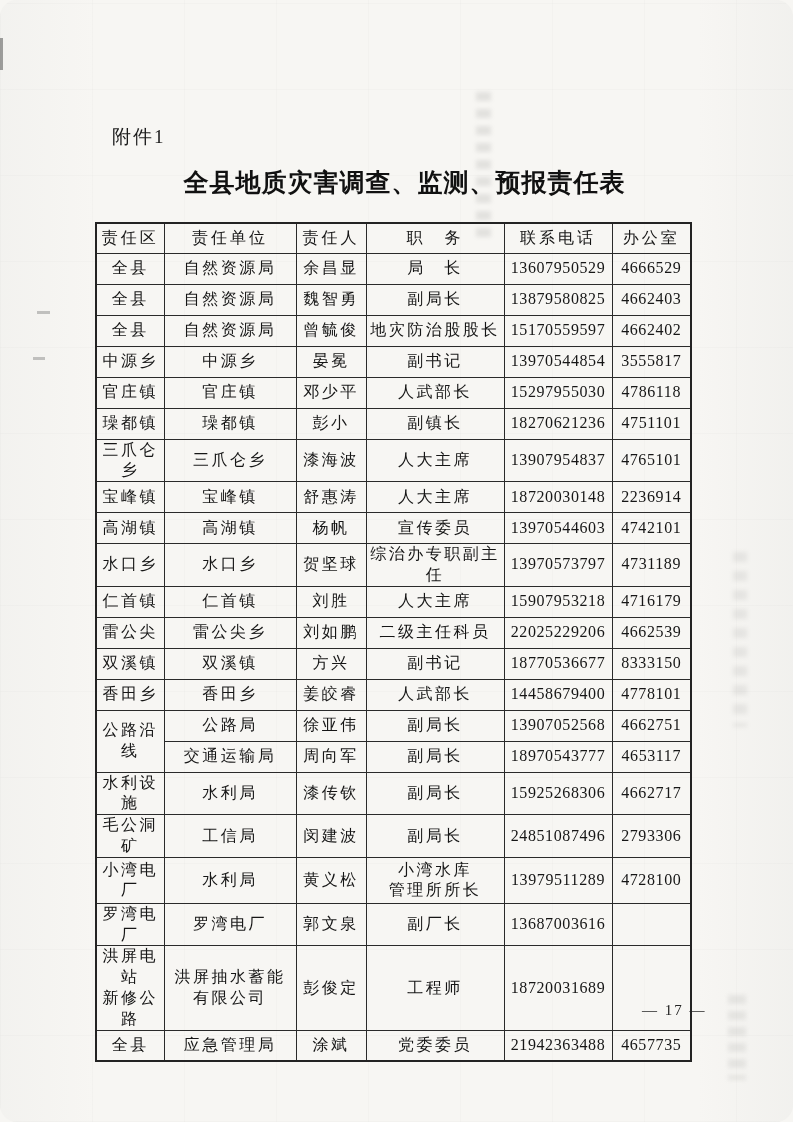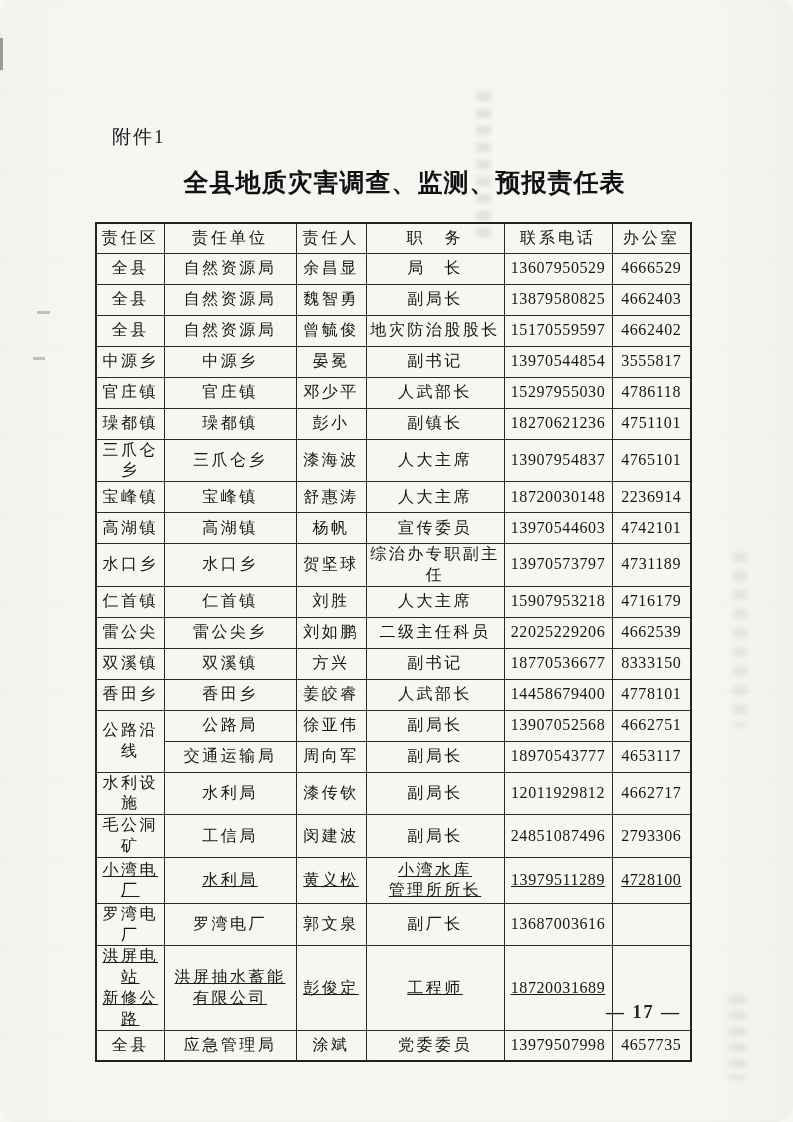--- a/index.html
+++ b/index.html
@@ -61,47 +61,46 @@
   }
   .doc-table th, .doc-table td {
     border: 1.6px solid #2a2a2a;
     padding: 0 2px;
     text-align: center;
     vertical-align: middle;
     overflow: hidden;
   }
   .doc-table thead tr { height: 30px; }
   .doc-table tbody tr { height: 31px; }
-  .doc-table tbody tr.tall { height: 46px; text-decoration: underline; }
+  .doc-table tbody tr.tall { height: 46px; }
   .doc-table th {
     font-size: 16px;
     font-weight: normal;
     letter-spacing: 3px;
     color: #161616;
   }
   .doc-table td {
     font-size: 16px;
     letter-spacing: 2.5px;
     white-space: pre-line;
     line-height: 1.3;
     color: #161616;
   }
   .doc-table td.col-phone,
   .doc-table td.col-office {
     font-size: 16px;
     letter-spacing: 0.6px;
   }
   .page-number {
     position: absolute;
-    left: 606px;
+    left: 642px;
     top: 1002px;
-    font-size: 18px;
+    font-size: 15px;
     letter-spacing: 2px;
     color: #222;
-    font-weight: bold;
   }
   
   .ghost {
     position: absolute;
     pointer-events: none;
     filter: blur(2px);
   }
   .ghost-top {
     left: 476px; top: 92px; width: 15px; height: 145px;
     background: repeating-linear-gradient(180deg, rgba(110,110,108,0.28) 0 9px, transparent 9px 17px);
@@ -287,21 +286,21 @@
           <td class="col-person">周向军</td>
           <td class="col-position">副局长</td>
           <td class="col-phone">18970543777</td>
           <td class="col-office">4653117</td>
         </tr>
         <tr>
           <td class="col-area">水利设施</td>
           <td class="col-unit">水利局</td>
           <td class="col-person">漆传钦</td>
           <td class="col-position">副局长</td>
-          <td class="col-phone">12011929812</td>
+          <td class="col-phone">15925268306</td>
           <td class="col-office">4662717</td>
         </tr>
         <tr>
           <td class="col-area">毛公洞矿</td>
           <td class="col-unit">工信局</td>
           <td class="col-person">闵建波</td>
           <td class="col-position">副局长</td>
           <td class="col-phone">24851087496</td>
           <td class="col-office">2793306</td>
         </tr>
@@ -330,21 +329,21 @@
           <td class="col-person">彭俊定</td>
           <td class="col-position">工程师</td>
           <td class="col-phone">18720031689</td>
           <td class="col-office"></td>
         </tr>
         <tr>
           <td class="col-area">全县</td>
           <td class="col-unit">应急管理局</td>
           <td class="col-person">涂斌</td>
           <td class="col-position">党委委员</td>
-          <td class="col-phone">13979507998</td>
+          <td class="col-phone">21942363488</td>
           <td class="col-office">4657735</td>
         </tr>
       </tbody>
   </table>
 
   <div class="page-number">— 17 —</div>
 
   <div class="ghost ghost-top"></div>
   <div class="ghost ghost-mid"></div>
   <div class="ghost ghost-bottom"></div>

